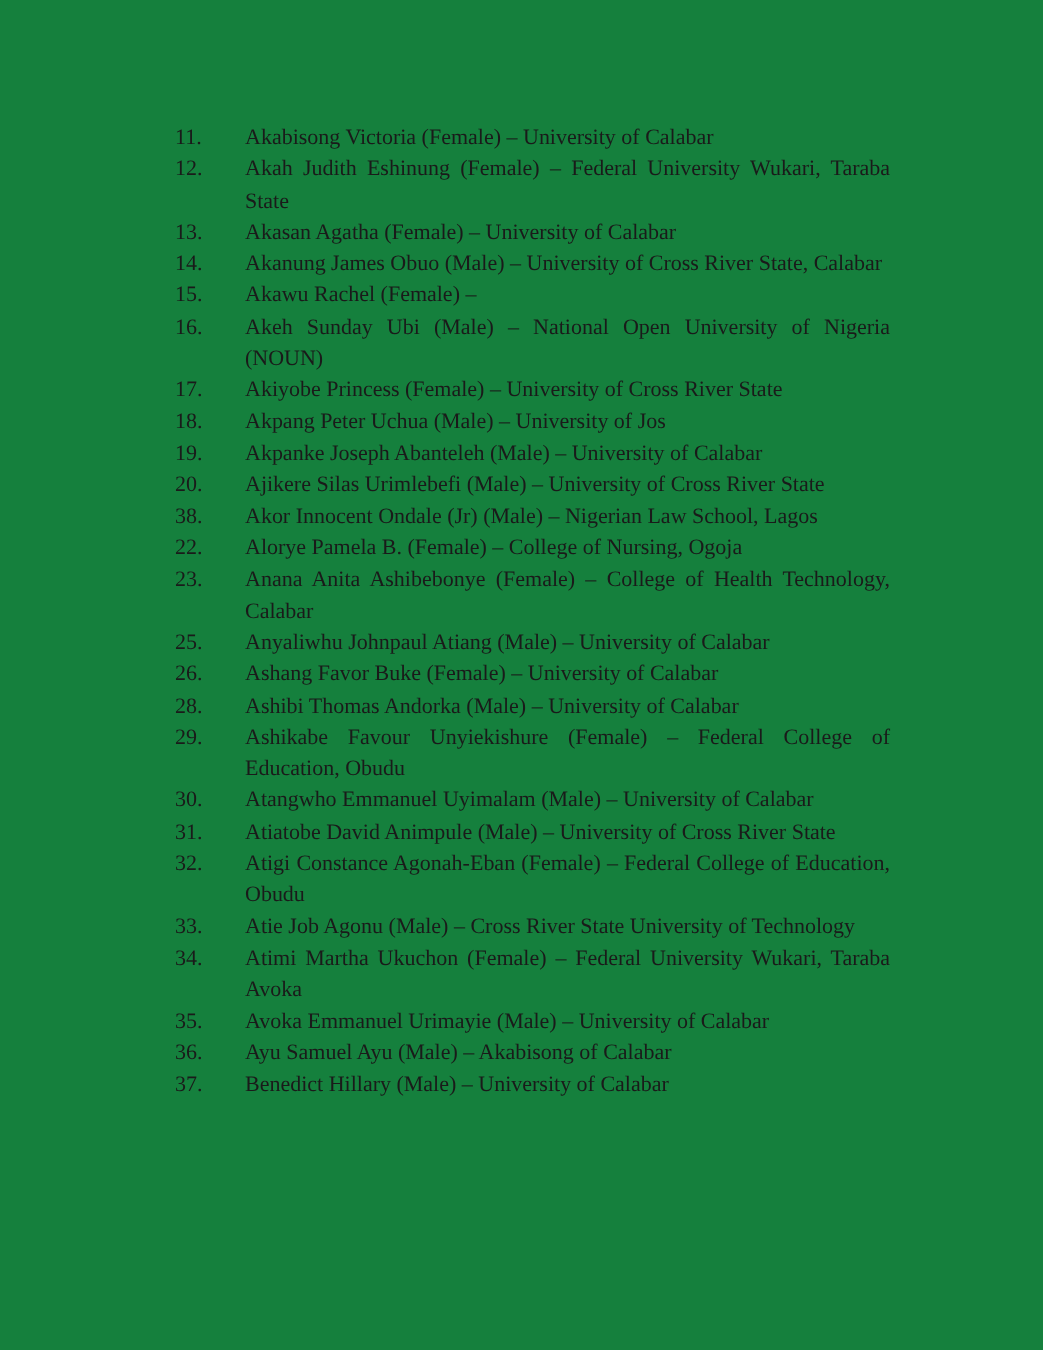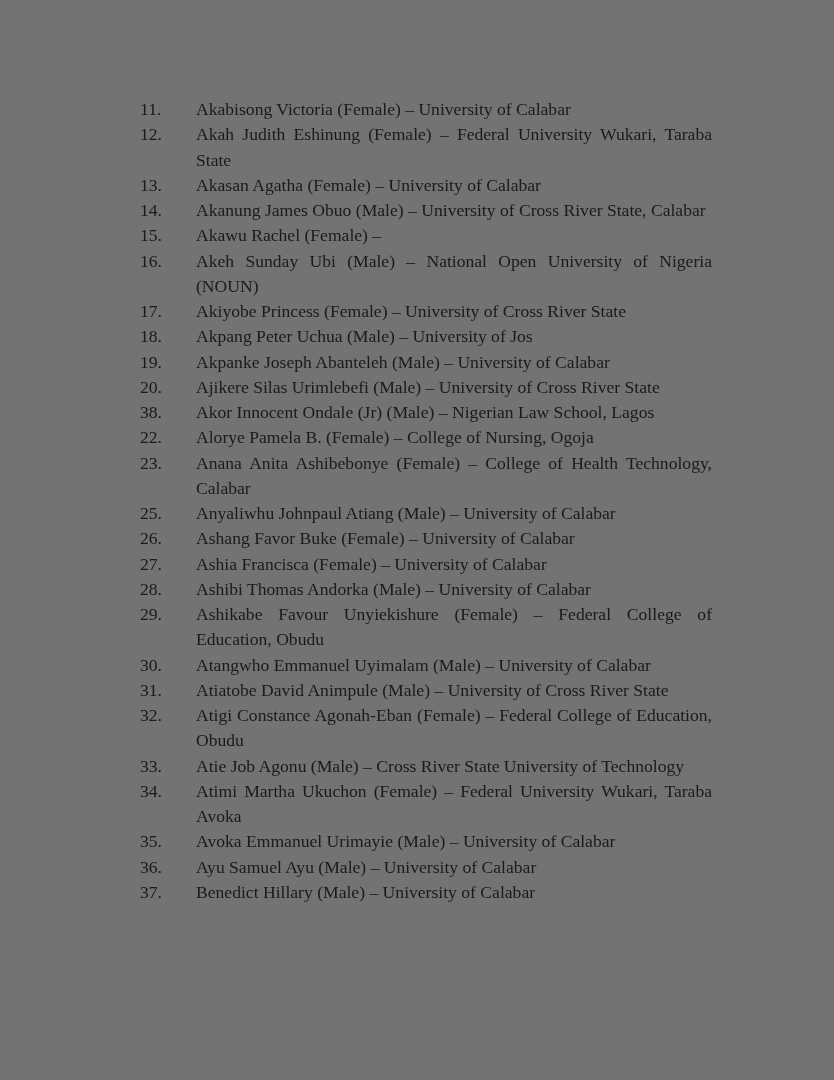--- a/index.html
+++ b/index.html
@@ -14,21 +14,21 @@
     overflow: hidden;
     font-family: "Liberation Serif", "DejaVu Serif", serif;
     color: #1a1a1a;
   }
   .page {
     position: absolute;
     left: 0;
     top: 0;
     width: 834px;
     height: 1080px;
-    background: #737373;
+    background: #15803d;
   }
   .list {
     position: absolute;
     left: 140px;
     top: 97px;
     width: 572px;
     margin: 0;
     padding: 0;
     list-style: none;
   }
@@ -107,24 +107,20 @@
   </li>
       <li class="item">
     <span class="num">25.</span>
     <span class="text">Anyaliwhu Johnpaul Atiang (Male) – University of Calabar</span>
   </li>
       <li class="item">
     <span class="num">26.</span>
     <span class="text">Ashang Favor Buke (Female) – University of Calabar</span>
   </li>
       <li class="item">
-    <span class="num">27.</span>
-    <span class="text">Ashia Francisca (Female) – University of Calabar</span>
-  </li>
-      <li class="item">
     <span class="num">28.</span>
     <span class="text">Ashibi Thomas Andorka (Male) – University of Calabar</span>
   </li>
       <li class="item">
     <span class="num">29.</span>
     <span class="text">Ashikabe Favour Unyiekishure (Female) – Federal College of Education, Obudu</span>
   </li>
       <li class="item">
     <span class="num">30.</span>
     <span class="text">Atangwho Emmanuel Uyimalam (Male) – University of Calabar</span>
@@ -144,20 +140,20 @@
       <li class="item">
     <span class="num">34.</span>
     <span class="text">Atimi Martha Ukuchon (Female) – Federal University Wukari, Taraba Avoka</span>
   </li>
       <li class="item">
     <span class="num">35.</span>
     <span class="text">Avoka Emmanuel Urimayie (Male) – University of Calabar</span>
   </li>
       <li class="item">
     <span class="num">36.</span>
-    <span class="text">Ayu Samuel Ayu (Male) – University of Calabar</span>
+    <span class="text">Ayu Samuel Ayu (Male) – Akabisong of Calabar</span>
   </li>
       <li class="item">
     <span class="num">37.</span>
     <span class="text">Benedict Hillary (Male) – University of Calabar</span>
   </li>
     </ol>
 </div>
 
 </body></html>

